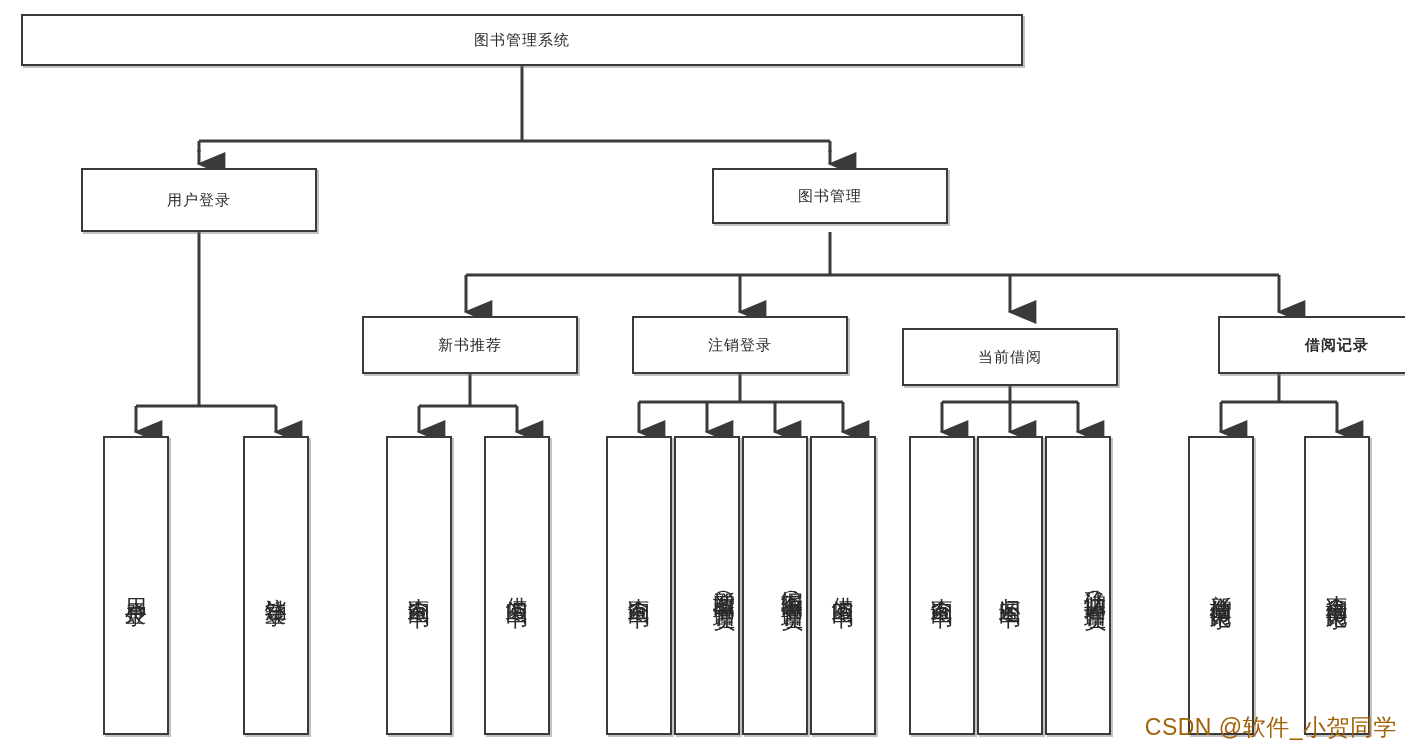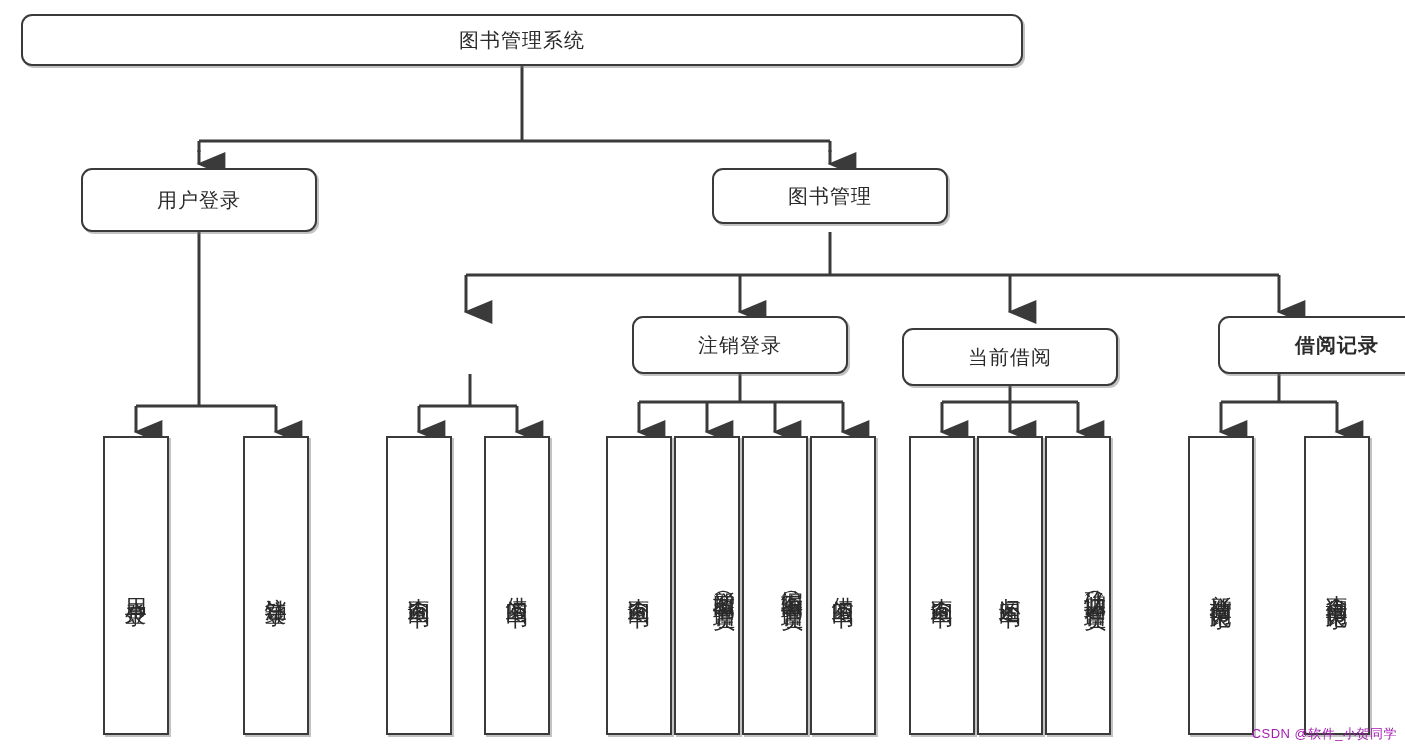--- a/index.html
+++ b/index.html
@@ -29,25 +29,24 @@
     box-sizing:border-box;
     background:#ffffff;
     border:2px solid #3a3a3a;
     box-shadow:2px 2px 0 0 rgba(120,120,120,.45);
     display:flex;
     align-items:center;
     justify-content:center;
     color:#2a2a2a;
   }
   .node.horizontal{
-    font-size:20px;
+    font-size:15px;
     letter-spacing:1px;
     line-height:1.2;
     white-space:nowrap;
-    border-radius:11px;
   }
   
   .node.vertical{
     writing-mode:vertical-rl;
     text-orientation:upright;
     font-size:22px;
     line-height:1.25;
     letter-spacing:3px;
     padding-top:6px;
     padding-bottom:6px;
@@ -61,22 +60,22 @@
     align-items:center;
   }
   .node-label{
     display:block;
   }
   
   #watermark{
     position:absolute;
     right:8px;
     bottom:4px;
-    font-size:13px;
-    color:#a21caf;
+    font-size:23px;
+    color:#a16207;
     letter-spacing:.5px;
     white-space:nowrap;
     user-select:none;
   }
 </style>
 </head>
 <body>
 
 <div id="canvas">
 
@@ -139,20 +138,23 @@
   </div>
 
   <div class="node horizontal" style="left:81px;top:168px;width:236px;height:64px;">
     <span class="node-label">用户登录</span>
   </div>
 
   <div class="node horizontal" style="left:712px;top:168px;width:236px;height:56px;">
     <span class="node-label">图书管理</span>
   </div>
 
+  <div class="node horizontal" style="left:362px;top:316px;width:216px;height:58px;">
+    <span class="node-label">新书推荐</span>
+  </div>
 
   <div class="node horizontal" style="left:632px;top:316px;width:216px;height:58px;">
     <span class="node-label">注销登录</span>
   </div>
 
   <div class="node horizontal" style="left:902px;top:328px;width:216px;height:58px;">
     <span class="node-label">当前借阅</span>
   </div>
 
   <div class="node horizontal" style="left:1218px;top:316px;width:238px;height:58px;font-weight:bold;">

